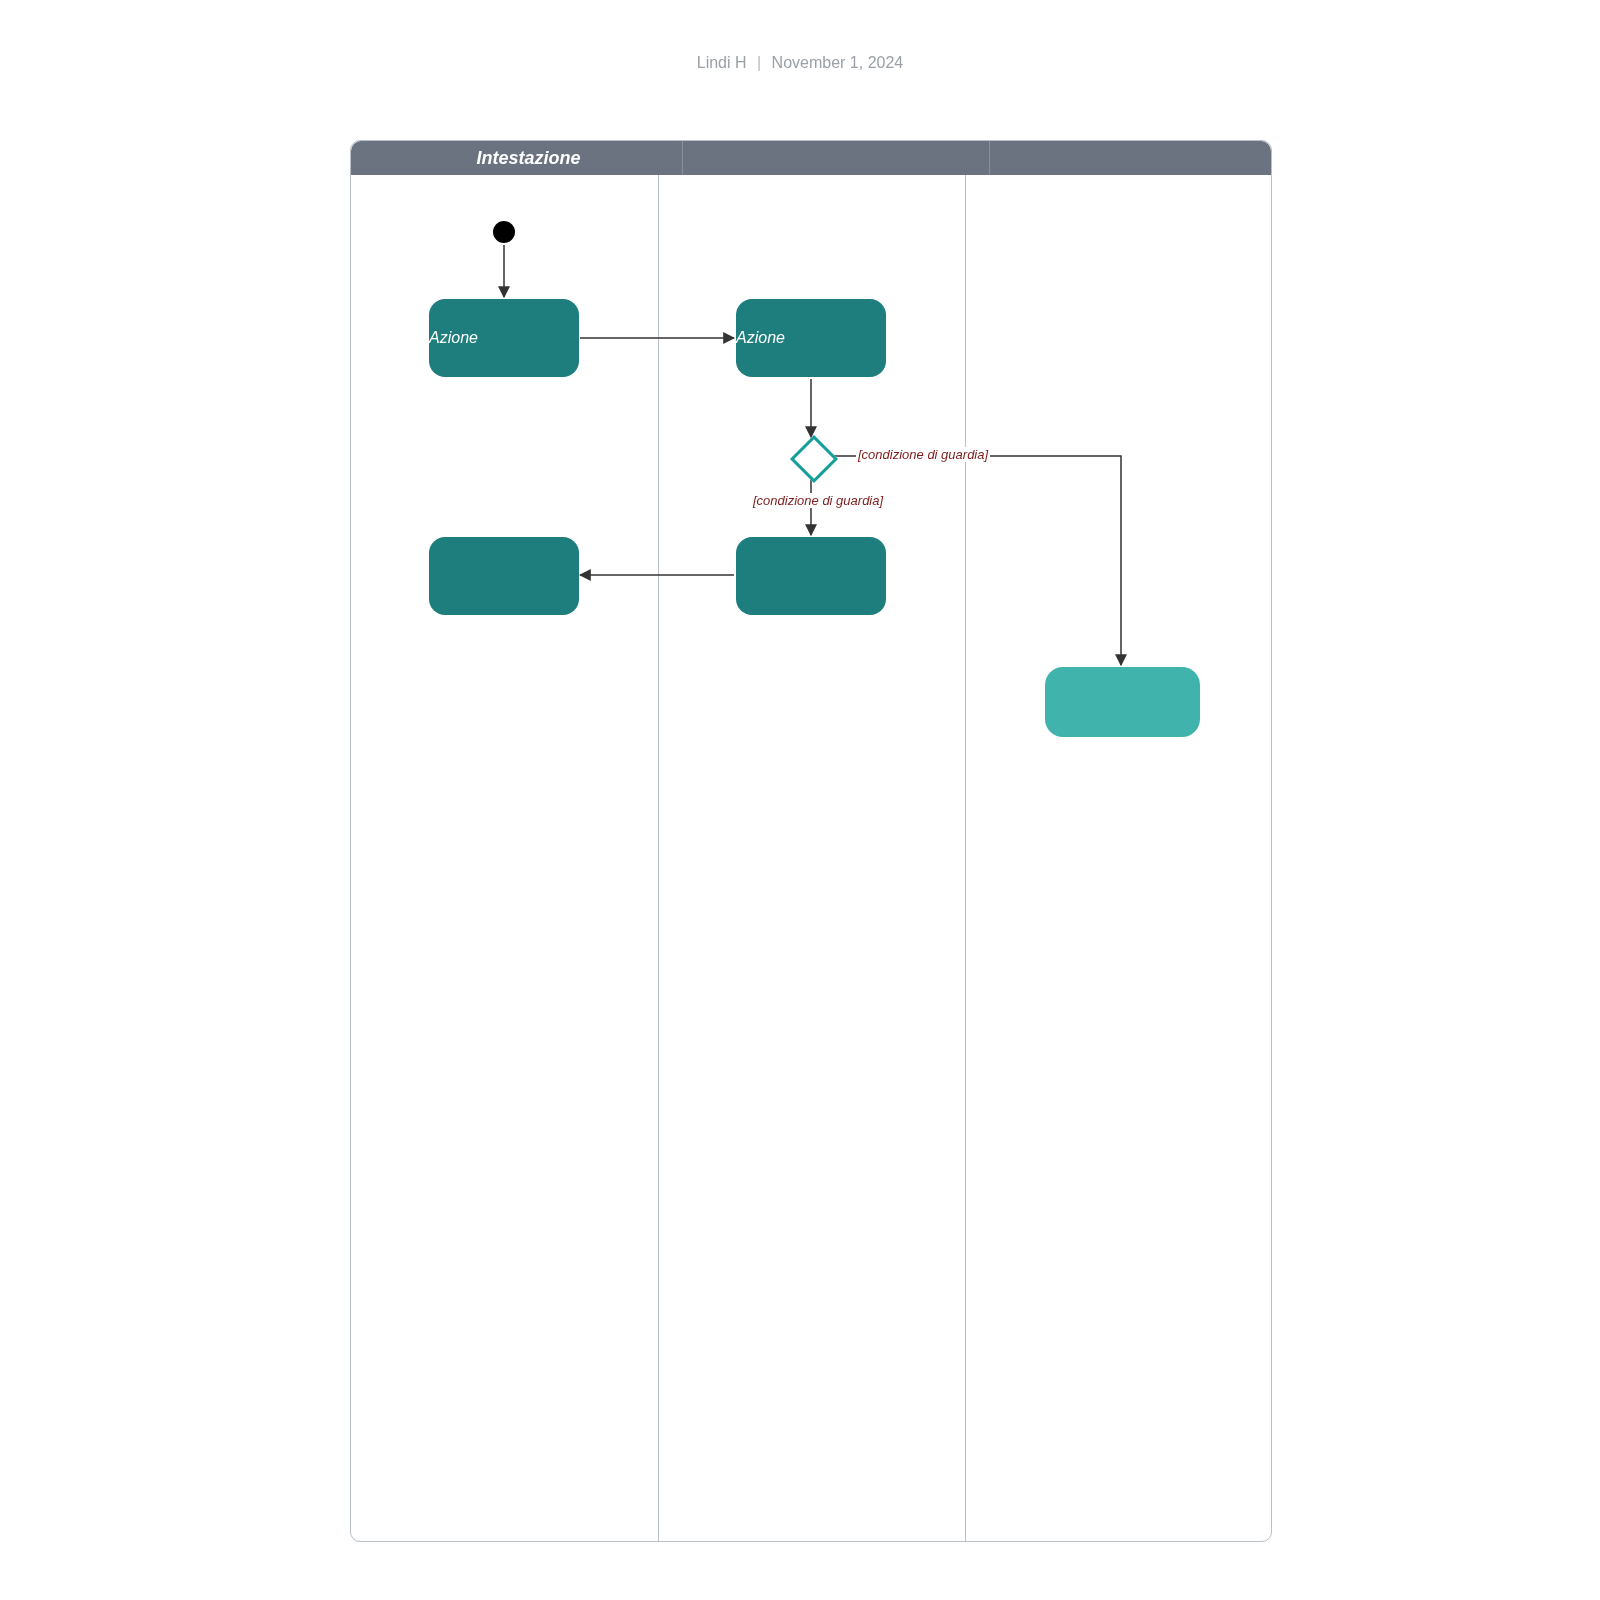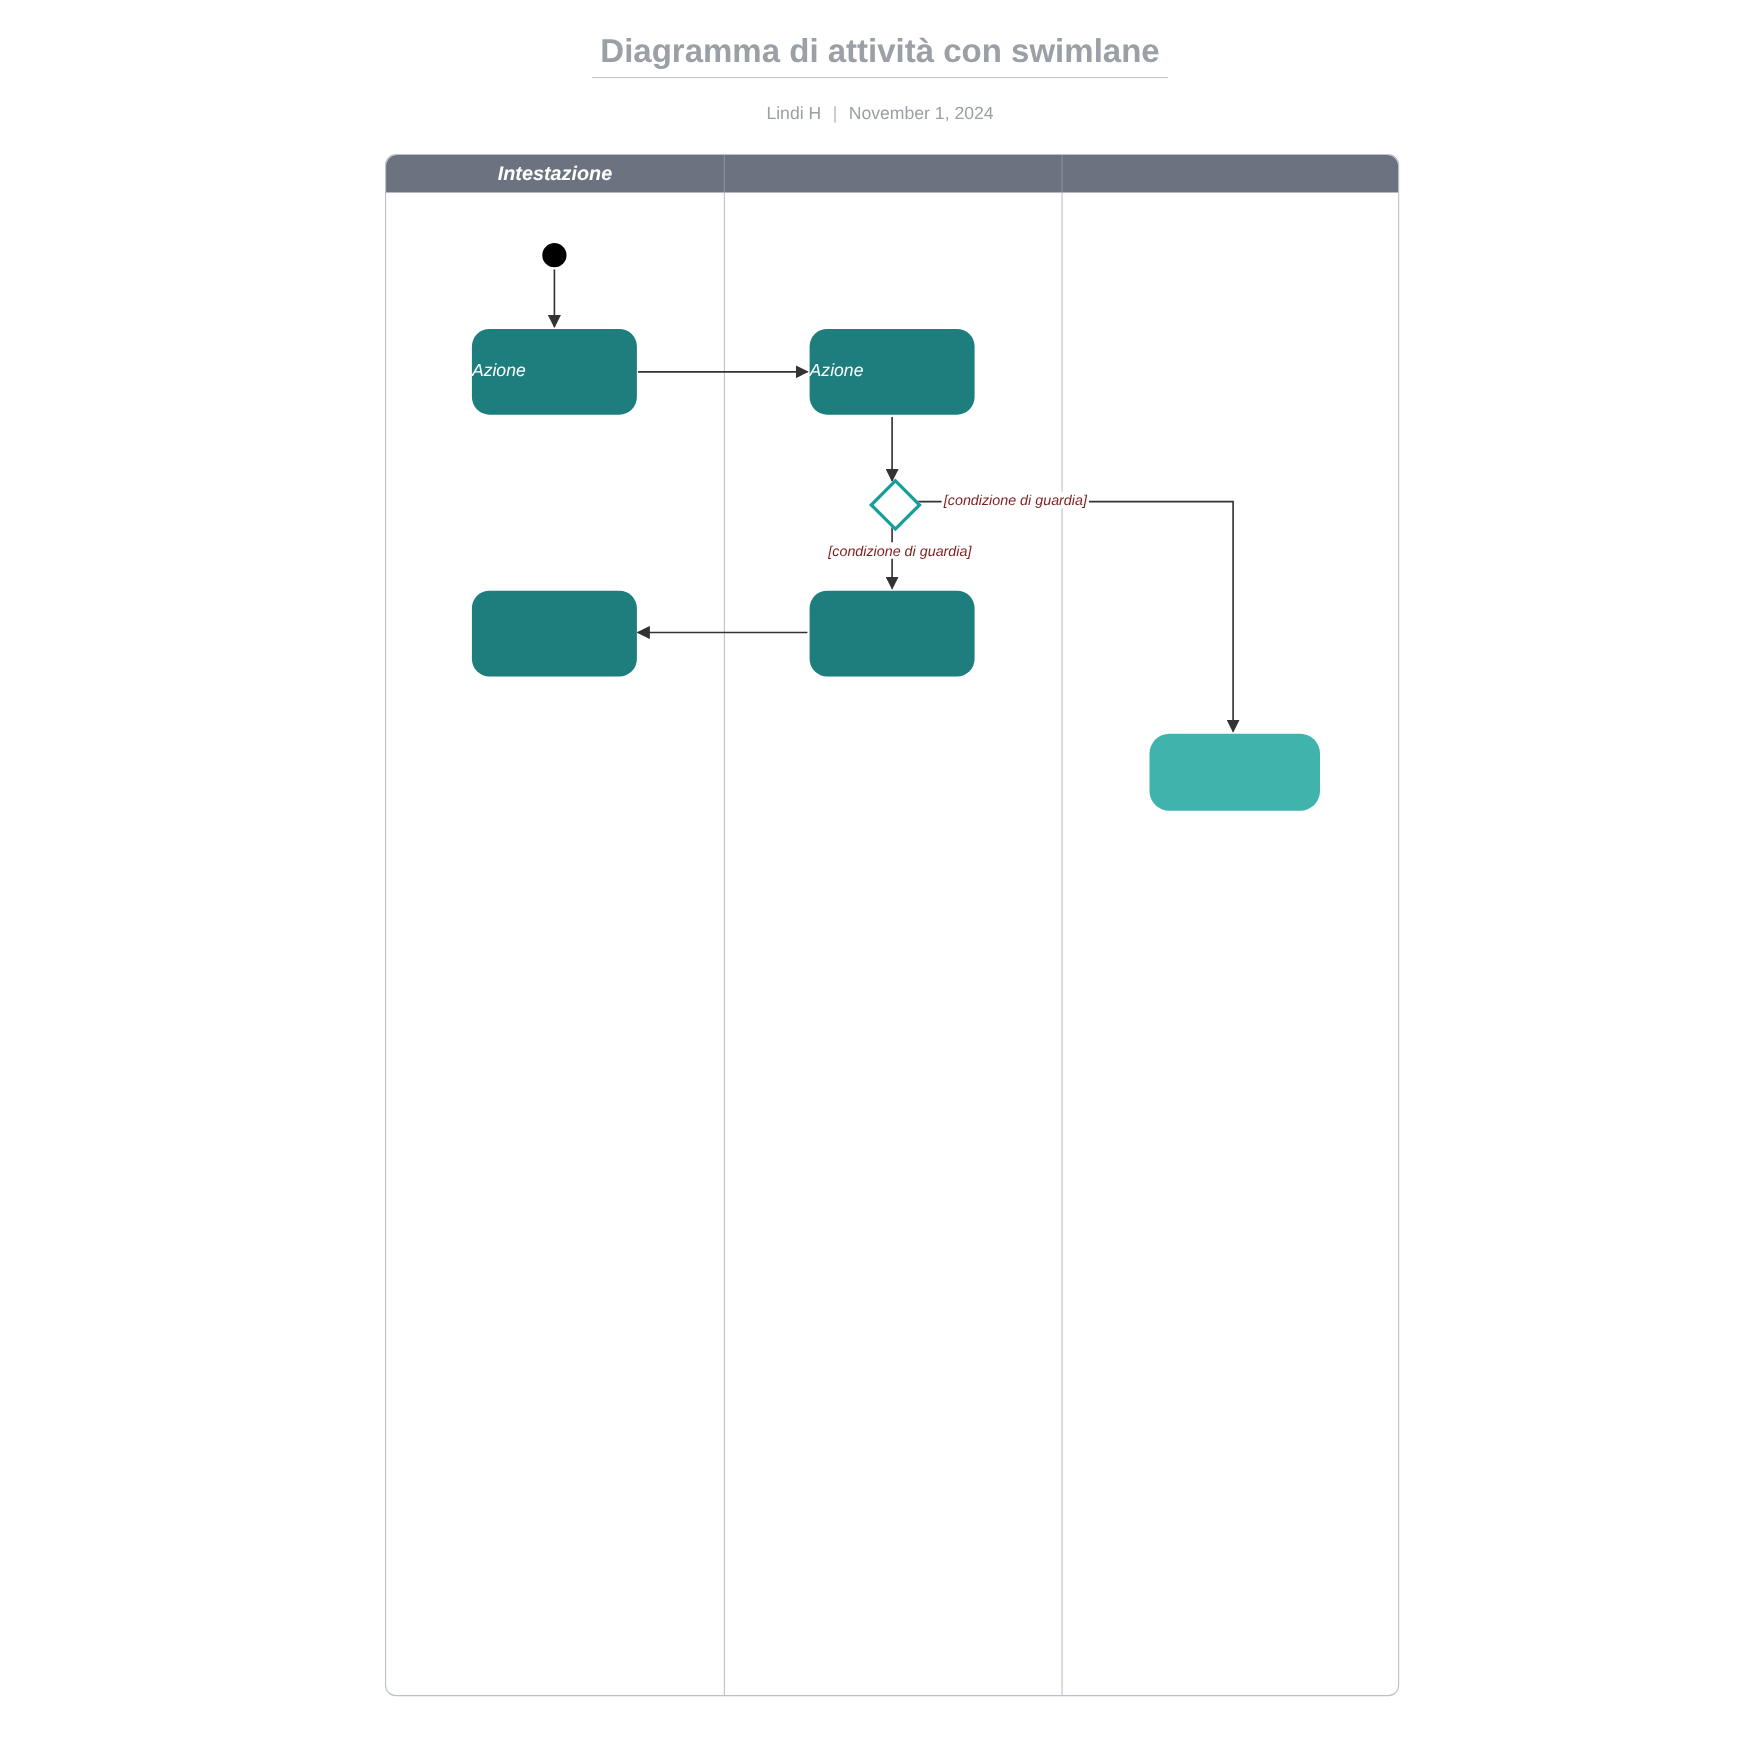--- a/index.html
+++ b/index.html
@@ -59,20 +59,21 @@
   .lane-header .cell {
     position: absolute;
     top: 0; bottom: 0;
     color: #fff;
     font-style: italic;
     font-weight: 600;
     font-size: 18px;
     display: flex;
     align-items: center;
     justify-content: center;
+    margin-left: 24px;
   }
   .lane-header .cell1 { left:0; width:307px; border-right:1px solid #8b919c;}
   .lane-header .cell2 { left:307px; width:307px; border-right:1px solid #8b919c;}
   .lane-header .cell3 { left:614px; right:0;}
   .lane-divider {
     position: absolute;
     top: 34px; bottom: 0;
     width: 0;
     border-left: 1px solid #b9c0c7;
   }
@@ -122,21 +123,20 @@
     overflow:visible;
     pointer-events:none;
   }
 </style>
 </head>
 <body>
 
 <div class="page">
 
   <div class="title-block">
-    <div class="title">Diagramma di attività con swimlane</div>
     <div class="subtitle">
       <span>Lindi H</span>
       <span class="sep">|</span>
       <span>November 1, 2024</span>
     </div>
   </div>
 
   <div class="canvas">
 
     <div class="lane-header">

